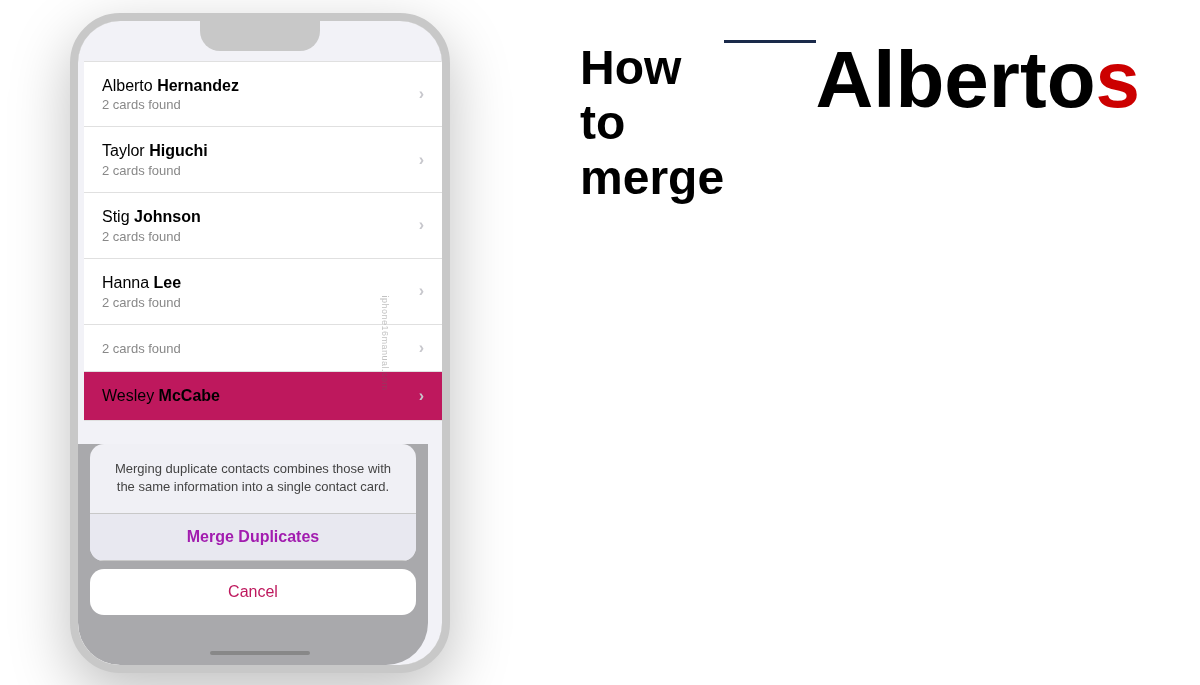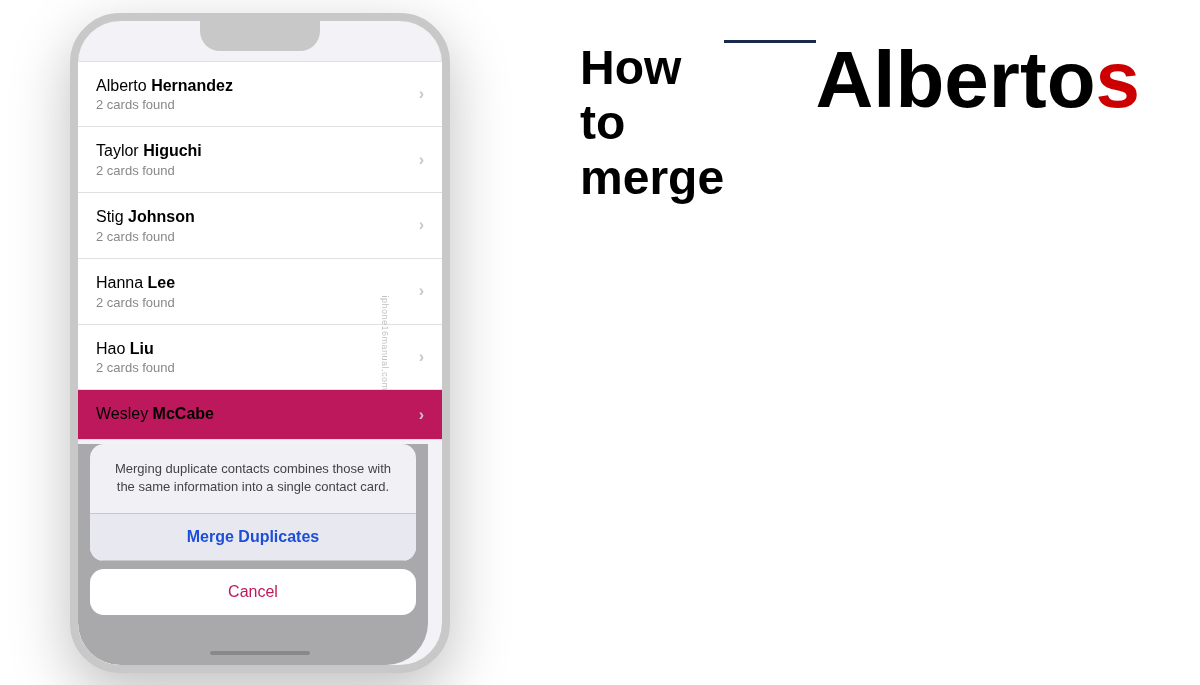--- a/index.html
+++ b/index.html
@@ -68,20 +68,21 @@
       left: 0;
       right: 0;
       bottom: 0;
       background: #f2f2f7;
       border-radius: 42px;
       overflow: hidden;
     }
 
     .contacts-list {
       padding-top: 40px;
+      padding-left: 6px;
     }
 
     .contact-item {
       background: #fff;
       padding: 14px 18px;
       border-bottom: 0.5px solid #e0e0e0;
       display: flex;
       align-items: center;
       justify-content: space-between;
       position: relative;
@@ -159,21 +160,21 @@
       font-size: 13px;
       color: #444;
       line-height: 1.4;
       border-bottom: 0.5px solid #c8c8c8;
     }
 
     .alert-button {
       padding: 14px 20px;
       text-align: center;
       font-size: 16px;
-      color: #1d4ed8;
+      color: #a21caf;
       font-weight: 600;
       background: #e8e8f0;
       cursor: pointer;
       border-bottom: 0.5px solid #c8c8c8;
     }
 
     .alert-cancel {
       padding: 14px 20px;
       text-align: center;
       font-size: 16px;
@@ -276,23 +277,20 @@
             <div class="contact-name">
               Hanna <span class="bold">Lee</span>
             </div>
             <div class="contact-subtitle">2 cards found</div>
           </div>
           <span class="chevron">›</span>
         </div>
 
         <div class="contact-item">
           <div class="contact-info">
-            <div class="contact-name">
-              Hao <span class="bold">Liu</span>
-            </div>
             <div class="contact-subtitle">2 cards found</div>
           </div>
           <span class="chevron">›</span>
         </div>
 
         <div class="contact-item mccabe">
           <div class="contact-info">
             <div class="contact-name">
               Wesley <span class="bold">McCabe</span>
             </div>

